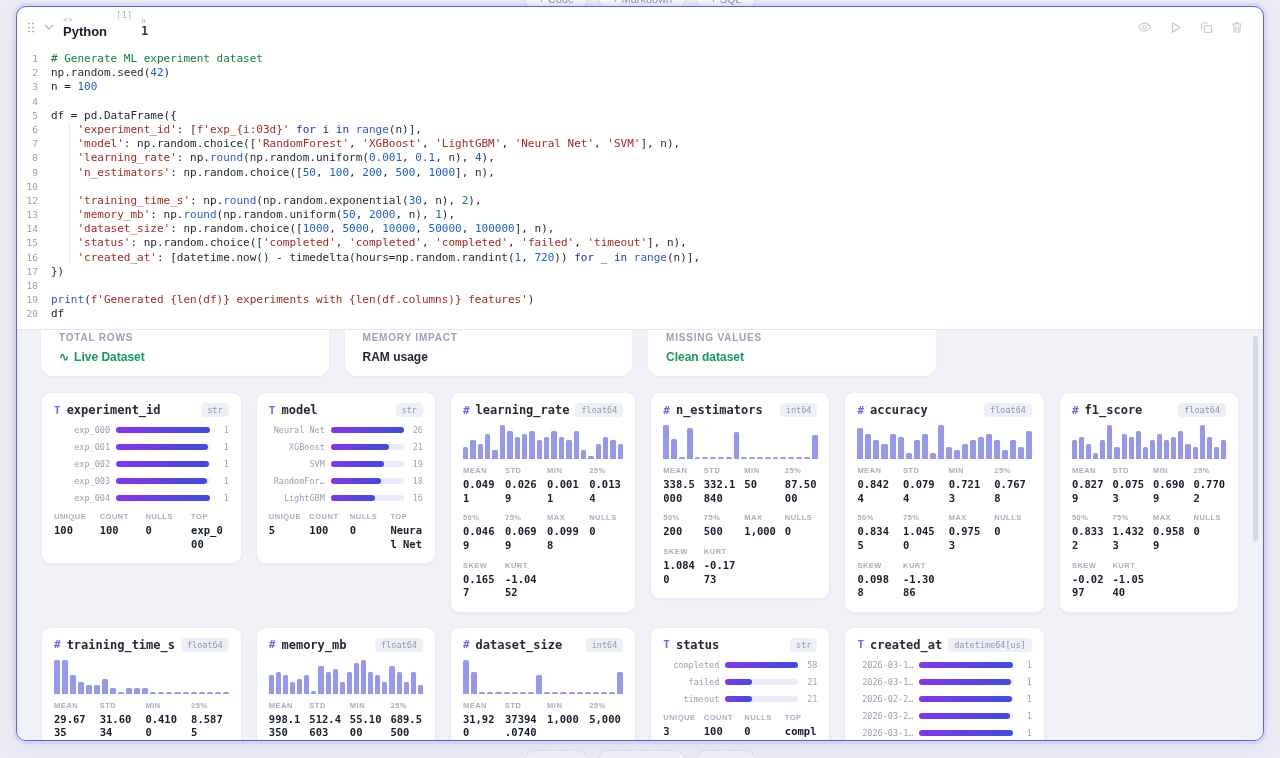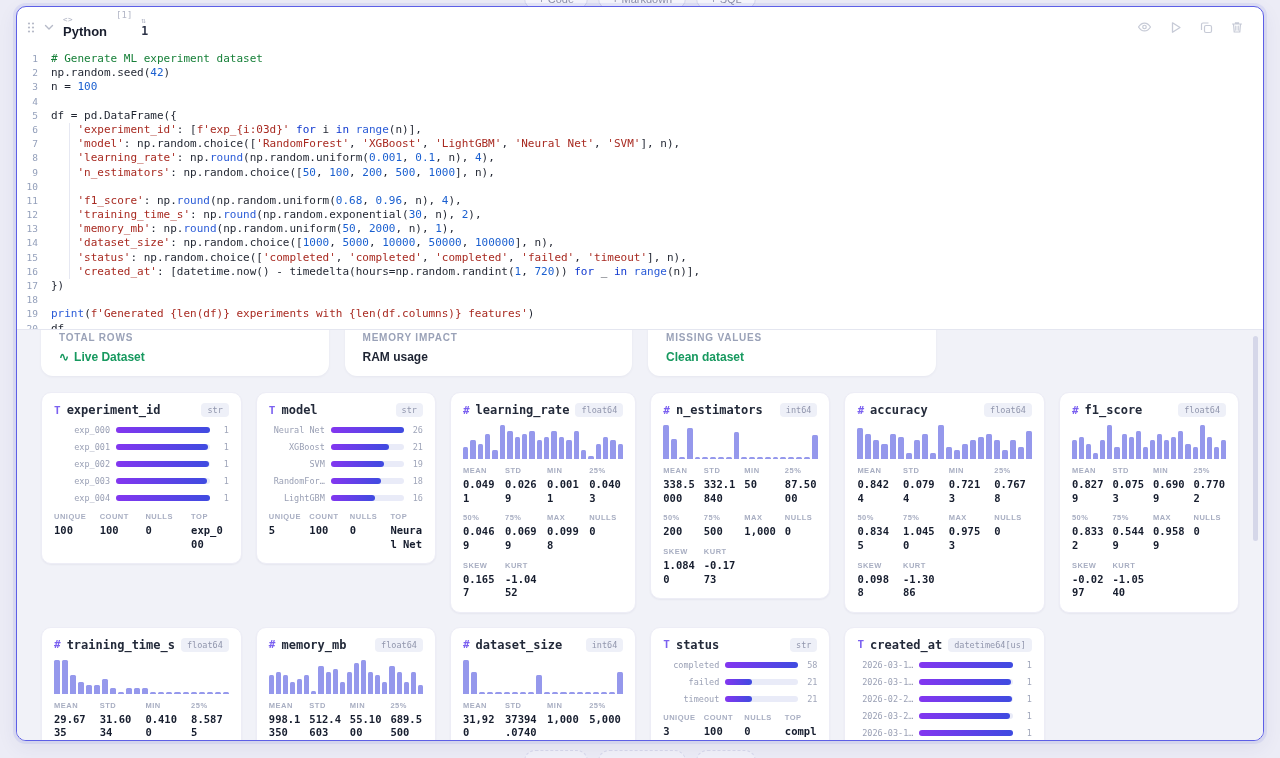--- a/index.html
+++ b/index.html
@@ -186,25 +186,20 @@
         <div class="cline">
           <span class="ln">9</span>
           <span class="guide"></span>
           <span class="ct"><span class="tk-p">    </span><span class="tk-s">'n_estimators'</span><span class="tk-p">: np.random.choice([</span><span class="tk-n">50</span><span class="tk-p">, </span><span class="tk-n">100</span><span class="tk-p">, </span><span class="tk-n">200</span><span class="tk-p">, </span><span class="tk-n">500</span><span class="tk-p">, </span><span class="tk-n">1000</span><span class="tk-p">], n),</span></span>
         </div>
         <div class="cline">
           <span class="ln">10</span>
           <span class="guide"></span>
         </div>
         <div class="cline">
-          <span class="ln">11</span>
-          <span class="guide"></span>
-          <span class="ct"><span class="tk-p">    </span><span class="tk-s">'f1_score'</span><span class="tk-p">: np.</span><span class="tk-f">round</span><span class="tk-p">(np.random.uniform(</span><span class="tk-n">0.68</span><span class="tk-p">, </span><span class="tk-n">0.96</span><span class="tk-p">, n), </span><span class="tk-n">4</span><span class="tk-p">),</span></span>
-        </div>
-        <div class="cline">
           <span class="ln">12</span>
           <span class="guide"></span>
           <span class="ct"><span class="tk-p">    </span><span class="tk-s">'training_time_s'</span><span class="tk-p">: np.</span><span class="tk-f">round</span><span class="tk-p">(np.random.exponential(</span><span class="tk-n">30</span><span class="tk-p">, n), </span><span class="tk-n">2</span><span class="tk-p">),</span></span>
         </div>
         <div class="cline">
           <span class="ln">13</span>
           <span class="guide"></span>
           <span class="ct"><span class="tk-p">    </span><span class="tk-s">'memory_mb'</span><span class="tk-p">: np.</span><span class="tk-f">round</span><span class="tk-p">(np.random.uniform(</span><span class="tk-n">50</span><span class="tk-p">, </span><span class="tk-n">2000</span><span class="tk-p">, n), </span><span class="tk-n">1</span><span class="tk-p">),</span></span>
         </div>
         <div class="cline">
@@ -426,21 +421,21 @@
             <div class="stat">
               <div class="stat-label">STD</div>
               <div class="stat-value">0.0269</div>
             </div>
             <div class="stat">
               <div class="stat-label">MIN</div>
               <div class="stat-value">0.0011</div>
             </div>
             <div class="stat">
               <div class="stat-label">25%</div>
-              <div class="stat-value">0.0403</div>
+              <div class="stat-value">0.0134</div>
             </div>
             <div class="stat">
               <div class="stat-label">50%</div>
               <div class="stat-value">0.0469</div>
             </div>
             <div class="stat">
               <div class="stat-label">75%</div>
               <div class="stat-value">0.0699</div>
             </div>
             <div class="stat">
@@ -651,21 +646,21 @@
             <div class="stat">
               <div class="stat-label">25%</div>
               <div class="stat-value">0.7702</div>
             </div>
             <div class="stat">
               <div class="stat-label">50%</div>
               <div class="stat-value">0.8332</div>
             </div>
             <div class="stat">
               <div class="stat-label">75%</div>
-              <div class="stat-value">0.5449</div>
+              <div class="stat-value">1.4323</div>
             </div>
             <div class="stat">
               <div class="stat-label">MAX</div>
               <div class="stat-value">0.9589</div>
             </div>
             <div class="stat">
               <div class="stat-label">NULLS</div>
               <div class="stat-value">0</div>
             </div>
             <div class="stat">

